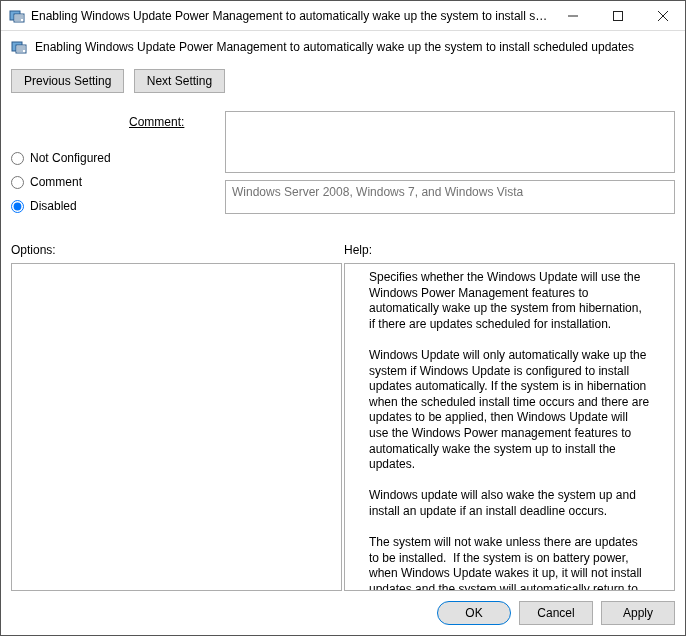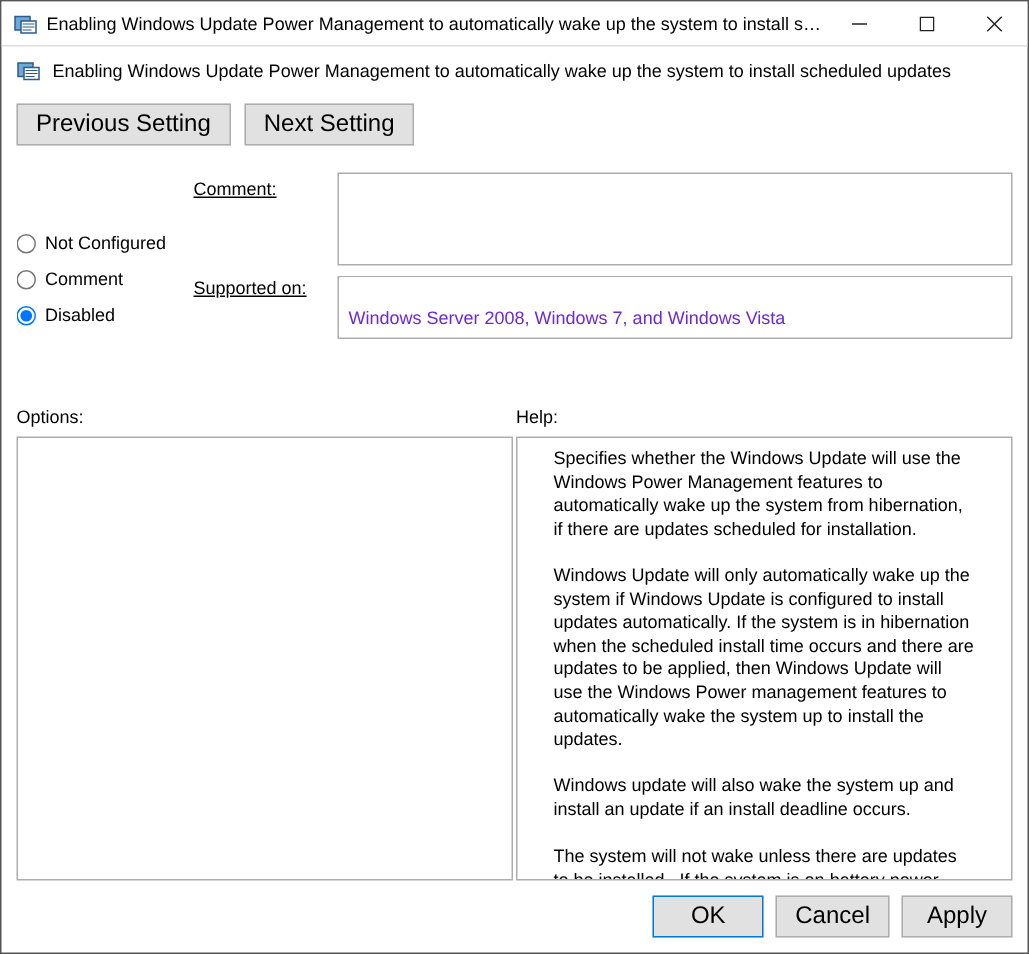--- a/index.html
+++ b/index.html
@@ -6,38 +6,38 @@
     body { margin: 0; background: #fff; width: 686px; height: 636px; border: 1px solid #555; overflow: hidden; }
     .titlebar { height: 30px; display: flex; align-items: center; padding: 0 0 0 8px; border-bottom: 1px solid #ddd; background: #fff; }
     .titlebar .icon { width: 16px; height: 16px; margin-right: 6px; display: flex; align-items: center; justify-content: center; }
     .titlebar .title { flex: 1; color: #000; font-size: 12px; white-space: nowrap; overflow: hidden; text-overflow: ellipsis; }
     .sysbtn { width: 45px; height: 29px; display: flex; align-items: center; justify-content: center; color: #222; cursor: pointer; }
     .content { padding: 8px 10px 10px 10px; height: calc(100% - 30px); display: flex; flex-direction: column; }
     .header-row { display: flex; align-items: center; margin-bottom: 8px; }
     .header-row .icon { width: 16px; height: 16px; margin-right: 8px; }
     .header-row .text { font-size: 12px; color: #000; }
     .nav-row { margin: 6px 0 18px 0; }
-    .btn { border: 1px solid #adadad; background: #e1e1e1; padding: 4px 12px; font-size: 16px; margin-right: 6px; cursor: pointer; }
+    .btn { border: 1px solid #adadad; background: #e1e1e1; padding: 4px 12px; font-size: 12px; margin-right: 6px; cursor: pointer; }
     .config-row { display: flex; margin-bottom: 6px; }
     .radios { width: 118px; margin-top: 40px; }
     .radio-item { display: flex; align-items: center; margin-bottom: 10px; cursor: pointer; }
     .radio-item input { margin: 0 6px 0 0; }
     .labels-col { width: 96px; padding-top: 4px; }
     .labels-col .lbl { height: 66px; text-decoration: underline; }
     .fields-col { flex: 1; }
     .comment-box { width: 100%; height: 62px; border: 1px solid #adadad; background: #fff; resize: none; overflow-y: scroll; padding: 2px 4px; font-family: inherit; }
-    .supported-box { width: 100%; height: 34px; border: 1px solid #adadad; background: #fff; overflow-y: scroll; padding: 20px 6px; margin-top: 4px; color: #6d28d9; }
+    .supported-box { width: 100%; height: 34px; border: 1px solid #adadad; background: #fff; overflow-y: scroll; padding: 4px 6px; margin-top: 4px; color: #737373; }
     .lower { flex: 1; display: flex; gap: 2px; margin-top: 14px; min-height: 0; }
     .lower-col { flex: 1; display: flex; flex-direction: column; min-width: 0; }
     .lower-col .lbl { margin-bottom: 6px; }
     .options-box { flex: 1; border: 1px solid #adadad; background: #fff; }
     .help-box { flex: 1; border: 1px solid #adadad; background: #fff; overflow-y: scroll; padding: 6px 24px; line-height: 1.3; white-space: pre-wrap; }
     .footer { display: flex; justify-content: flex-end; padding: 10px 0 0 0; gap: 8px; }
     .footer .btn { min-width: 74px; margin: 0; }
-    .footer .btn.primary { border-color: #0078d7; }
+    .footer .btn.primary { border-color: #0078d7; border-radius: 12px; }
     .gp-icon svg { width: 16px; height: 16px; }
   </style>
 </head>
 <body>
 
 <div class="titlebar">
   <span class="icon gp-icon">
     <svg viewBox="0 0 16 16">
         <rect x="1" y="3" width="10" height="9" fill="#6ea8d8" stroke="#2b5b8c"></rect>
         <rect x="5" y="6" width="10" height="8" fill="#fff" stroke="#2b5b8c"></rect>
@@ -89,21 +89,20 @@
         <input type="radio" name="state" style="">
         <span>Comment</span>
       </label>
       <label class="radio-item">
         <input type="radio" name="state" checked="" style="">
         <span>Disabled</span>
       </label>
     </div>
     <div class="labels-col">
       <div class="lbl">Comment:</div>
-      <div class="lbl">Supported on:</div>
     </div>
     <div class="fields-col">
       <textarea class="comment-box" style=""></textarea>
       <div class="supported-box">
         <span>Windows Server 2008, Windows 7, and Windows Vista</span>
       </div>
     </div>
   </div>
 
   <div class="lower">

